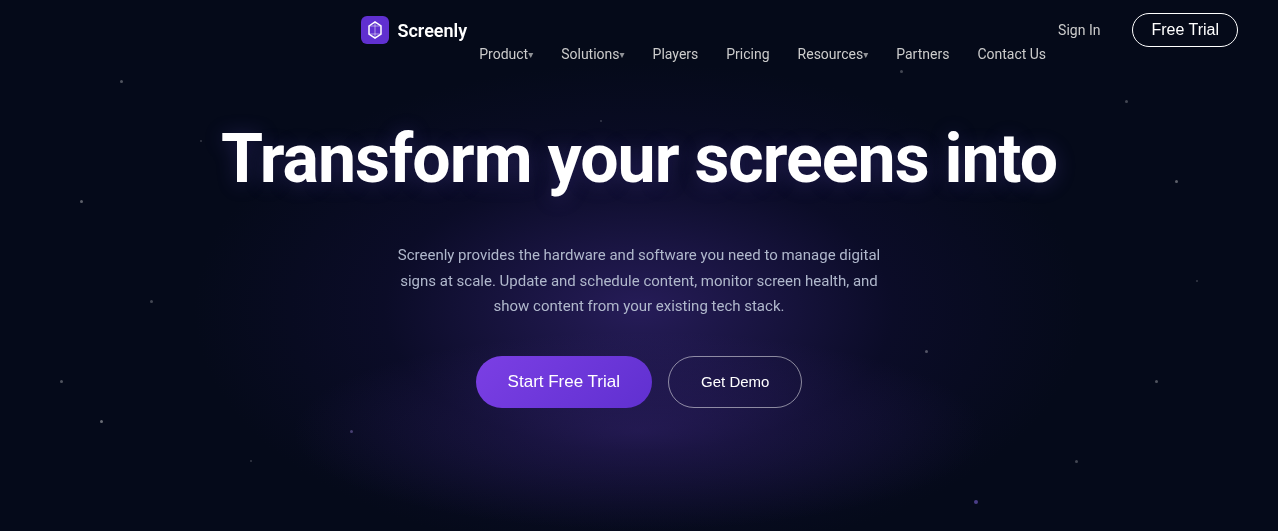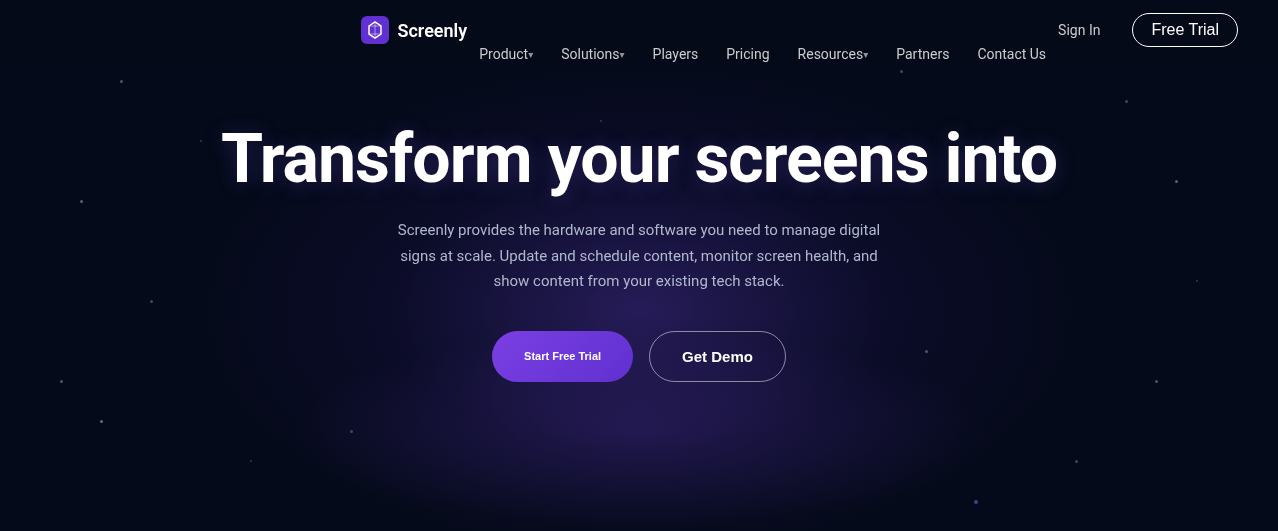--- a/index.html
+++ b/index.html
@@ -149,21 +149,21 @@
       padding-top: 60px;
     }
 
     .hero-title {
       color: white;
       font-size: 68px;
       font-weight: 700;
       line-height: 1.15;
       letter-spacing: -1px;
       max-width: 900px;
-      margin: 0 auto 20px;
+      margin: 0 auto 45px;
       text-shadow: 0 2px 20px rgba(100, 80, 200, 0.3);
     }
 
     .hero-subtitle {
       color: #b0b8cc;
       font-size: 15px;
       line-height: 1.7;
       max-width: 500px;
       margin: 11px auto 36px;
     }
@@ -173,33 +173,33 @@
       justify-content: center;
       gap: 16px;
     }
 
     .btn-start {
       background: linear-gradient(135deg, #7b3fe4, #6030d0);
       color: white;
       border: none;
       padding: 16px 32px;
       border-radius: 30px;
-      font-size: 11px;
-      font-weight: 700;
+      font-size: 17px;
+      font-weight: 400;
       cursor: pointer;
     }
 
     .btn-demo {
       background: transparent;
       color: white;
       border: 1.5px solid rgba(255,255,255,0.5);
       padding: 16px 32px;
       border-radius: 30px;
       font-size: 15px;
-      font-weight: 700;
+      font-weight: 400;
       cursor: pointer;
     }
 
     
     .dot {
       position: absolute;
       width: 3px;
       height: 3px;
       background: rgba(255,255,255,0.5);
       border-radius: 50%;

